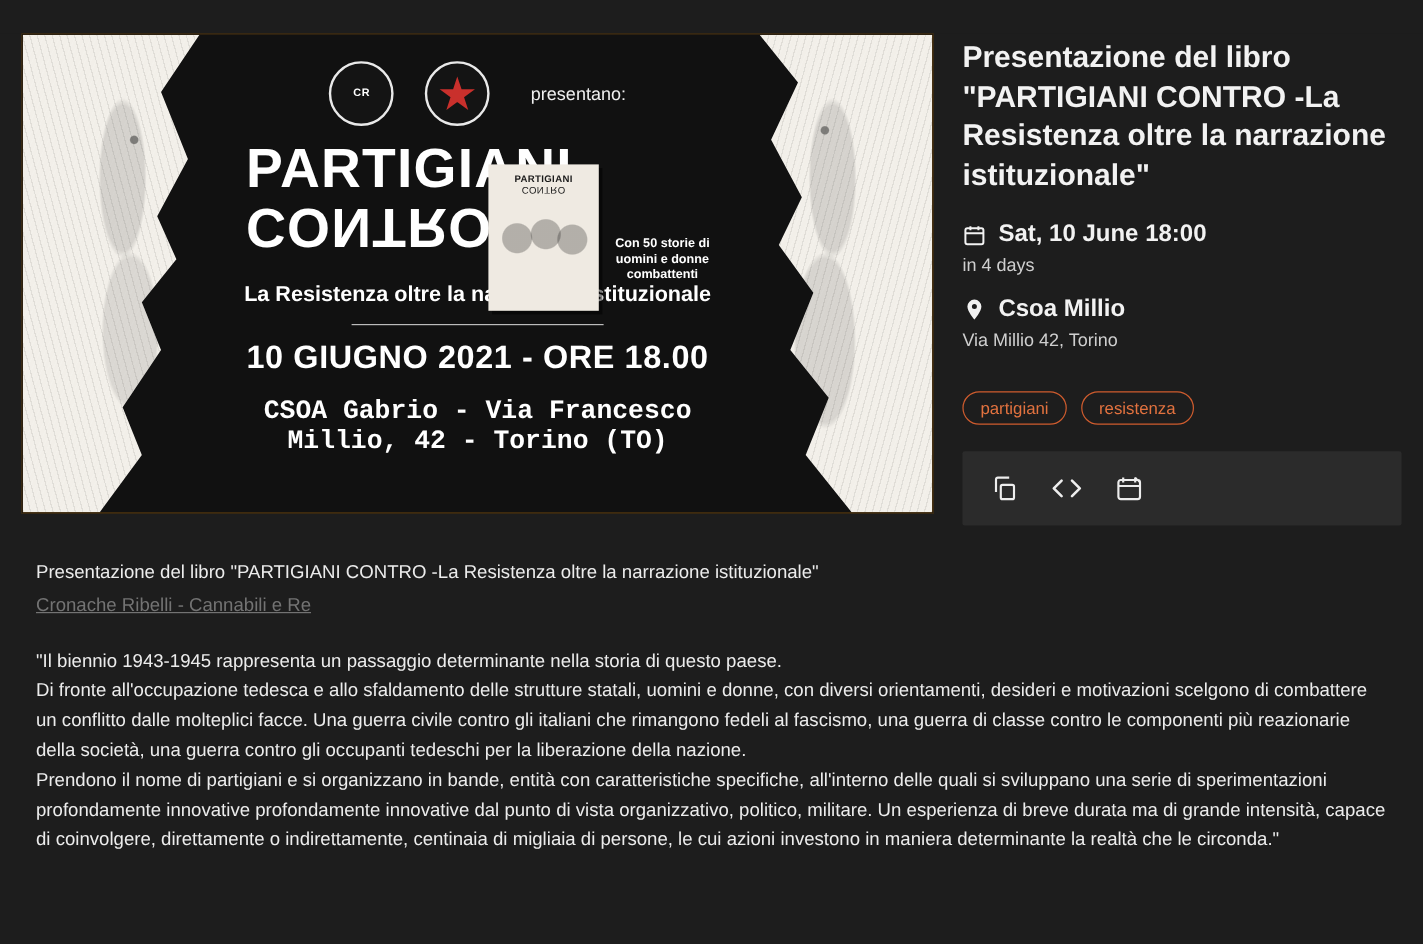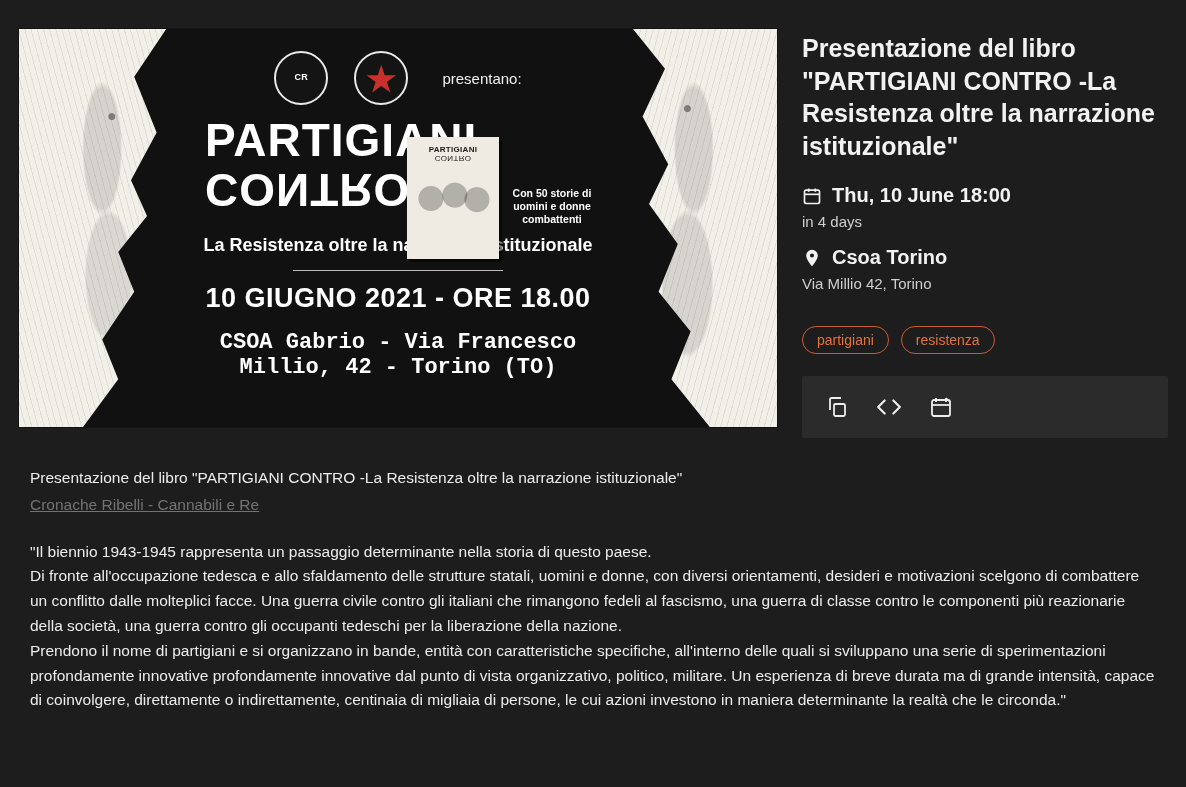--- a/index.html
+++ b/index.html
@@ -174,21 +174,21 @@
     margin-top: 12px;
     height: 56px;
     background:
       radial-gradient(circle at 26% 42%, rgba(0,0,0,.25) 0 12px, transparent 13px),
       radial-gradient(circle at 52% 36%, rgba(0,0,0,.25) 0 12px, transparent 13px),
       radial-gradient(circle at 76% 44%, rgba(0,0,0,.25) 0 12px, transparent 13px);
   }
   .book-note {
     position: absolute;
     right: 10px;
-    top: 158px;
+    top: 168px;
     width: 110px;
     font-size: 10.5px;
     font-weight: bold;
     line-height: 1.25;
     color: #fff;
     text-align: center;
   }
   .subtitle {
     margin-top: 22px;
     font-size: 18px;
@@ -341,31 +341,31 @@
 
         <div class="meta-row">
           <span class="icon-sq">
             <svg width="20" height="20" viewBox="0 0 24 24" fill="none" stroke="currentColor" stroke-width="2">
               <rect x="3" y="5" width="18" height="16" rx="2"></rect>
               <line x1="3" y1="10" x2="21" y2="10"></line>
               <line x1="8" y1="3" x2="8" y2="7"></line>
               <line x1="16" y1="3" x2="16" y2="7"></line>
             </svg>
           </span>
-          <span>Thu, 10 June 18:00</span>
+          <span>Sat, 10 June 18:00</span>
         </div>
         <div class="meta-sub">in 4 days</div>
 
         <div class="meta-row">
           <span class="icon-sq">
             <svg width="20" height="20" viewBox="0 0 24 24" fill="currentColor">
               <path d="M12 2a7 7 0 0 0-7 7c0 5 7 13 7 13s7-8 7-13a7 7 0 0 0-7-7zm0 9.5A2.5 2.5 0 1 1 12 6.5a2.5 2.5 0 0 1 0 5z"></path>
             </svg>
           </span>
-          <span>Csoa Torino</span>
+          <span>Csoa Millio</span>
         </div>
         <div class="meta-sub addr">Via Millio 42, Torino</div>
 
         <div class="tags">
           <span class="tag">partigiani</span>
           <span class="tag">resistenza</span>
         </div>
 
         <div class="actionbar">
           <span class="action-icon">

